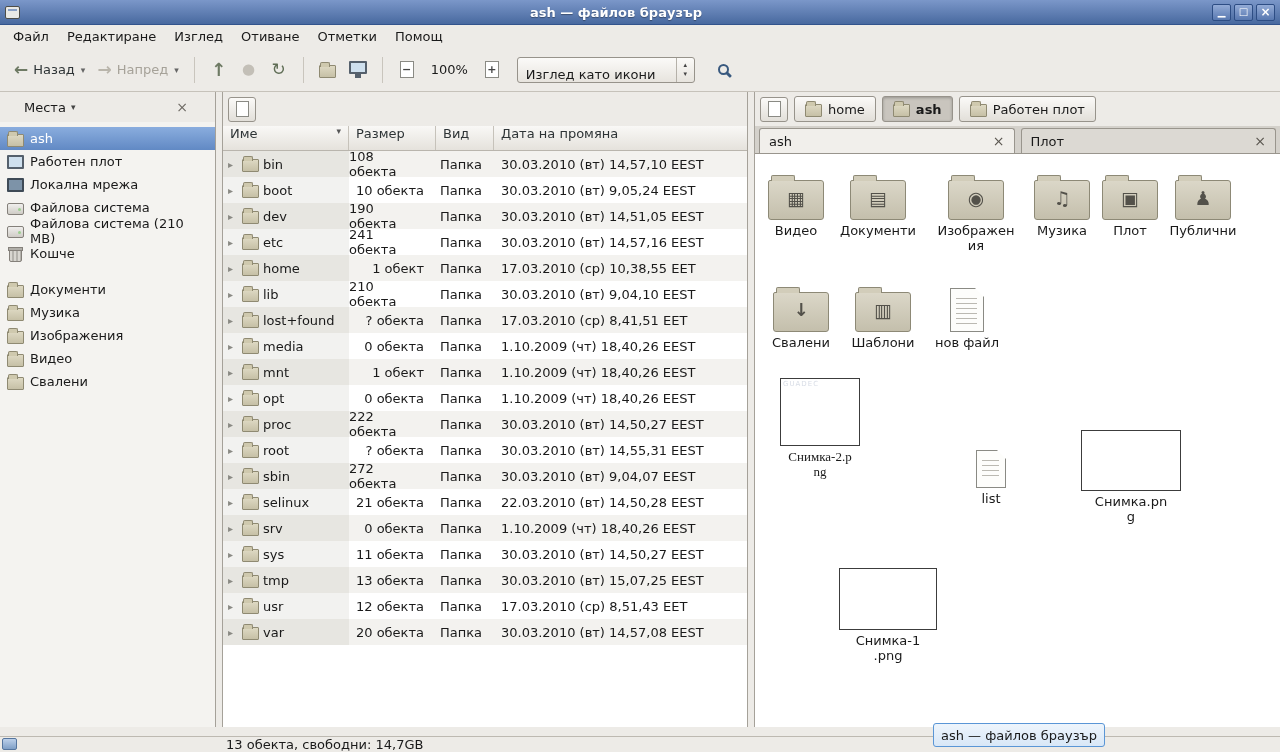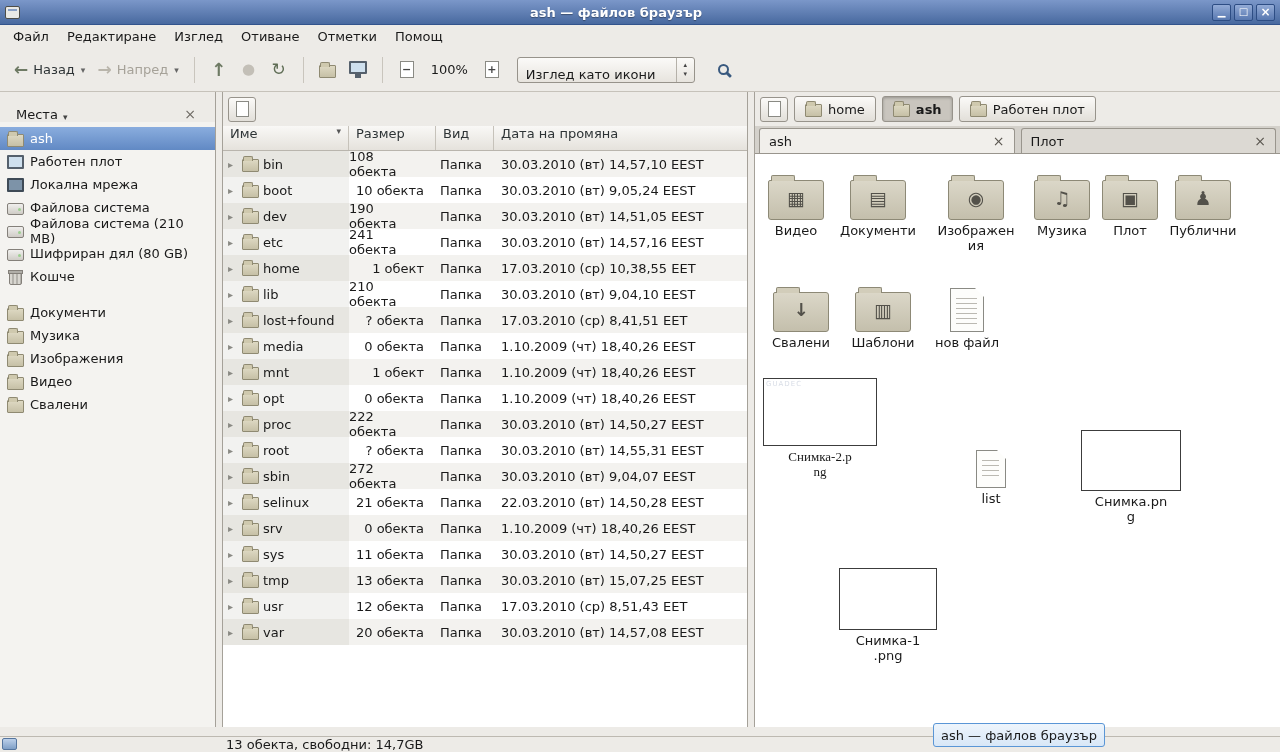--- a/index.html
+++ b/index.html
@@ -42,21 +42,21 @@
   .glass { width: 11px; height: 11px; border: 2px solid #39597f; border-radius: 50%; position: relative; }
   .glass::after { content: ""; position: absolute; width: 3px; height: 7px; background: #39597f; right: -3px; bottom: -5px; transform: rotate(-45deg); border-radius: 1px; }
 
   
   .main { position: absolute; top: 92px; bottom: 25px; left: 0; right: 0; }
   .vsplit { position: absolute; top: 0; bottom: 0; width: 6px; background: #edebe7; }
   #split1 { left: 216px; } #split2 { left: 748px; }
 
   
   .sidebar { position: absolute; left: 0; top: 0; bottom: 0; width: 216px; background: #f4f3f0; border-right: 1px solid #a5a199; display: flex; flex-direction: column; }
-  .side-header { height: 30px; display: flex; align-items: flex-end; padding: 0 16px; gap: 5px; background: #edebe7; }
+  .side-header { height: 30px; display: flex; align-items: center; padding: 0 24px; gap: 5px; background: #edebe7; }
   .side-chevron { font-size: 9px; color: #444; }
   .side-close { margin-left: auto; color: #6e6a64; font-size: 14px; width: 18px; text-align: center; }
   .side-list { flex: 1; padding-top: 5px; }
   .side-item { height: 23px; display: flex; align-items: center; gap: 6px; padding: 0 7px; }
   .side-item.sep { margin-top: 13px; }
   .side-item.selected { background: linear-gradient(#8aadde, #6189c4); color: #fff; }
   .ico { width: 17px; display: inline-flex; justify-content: center; flex: none; }
 
   
   .ico-folder { position: relative; }
@@ -110,21 +110,21 @@
   .emblem.arrow { font-weight: bold; font-size: 18px; }
   .bigpaper { width: 34px; height: 44px; background: #fdfdfb; border: 1px solid #8a8a84; position: relative; margin-top: 4px; }
   .bigpaper::before { content: ""; position: absolute; top: -1px; right: -1px; width: 0; height: 0; border-top: 9px solid #fff; border-left: 9px solid transparent; box-shadow: none; }
   .bigpaper .plines { position: absolute; left: 5px; right: 6px; top: 9px; bottom: 7px; background: repeating-linear-gradient(#bbb9b2 0 1px, transparent 1px 5px); }
   .bigpaper.small { width: 30px; height: 38px; }
 
   .thumb { border: 1px solid #3c3c3c; background: #fff; padding: 2px; }
   .tinner { position: relative; width: 100%; height: 100%; }
   .tcap { position: absolute; font-size: 7px; line-height: 1; white-space: nowrap; }
   #iv-img2 { left: 16px; top: 224px; width: 98px; }
-  #iv-img2 .thumb { width: 114px; height: 68px; }
+  #iv-img2 .thumb { width: 80px; height: 68px; }
   #iv-img2 .tinner { background: linear-gradient(#ffffff 0 10%, #e4e4e0 10% 18%, #aeb3a8 18% 24%, #353e4c 24% 48%, #2b3442 48% 66%, #e9e9e3 66% 80%, #f5f5f1 80% 100%); }
   #iv-img2 .tcap { top: 32%; left: 0; right: 0; text-align: center; color: #d8dde6; letter-spacing: 1px; }
   #iv-img2 .ilabel { max-width: 68px; font-family: Liberation Serif, serif; }
   #iv-list { left: 197px; top: 292px; }
   #iv-img0 { left: 326px; top: 276px; width: 100px; }
   #iv-img0 .thumb { width: 100px; height: 61px; }
   #iv-img0 .tinner { background: radial-gradient(circle at 78% 55%, #2f6fdc 0, #16337e 45%, rgba(0,0,0,0) 75%), linear-gradient(90deg, #0b0b12 0 6%, #f2f2ee 6% 52%, #0a0a14 52% 100%); }
   #iv-img0 .tcap { top: 3px; left: 4px; color: #fff; }
   #iv-img1 { left: 84px; top: 414px; width: 98px; }
   #iv-img1 .thumb { width: 98px; height: 62px; }
@@ -259,24 +259,20 @@
           <div class="side-item">
             <span class="ico ico-drive"></span>
             <span>Файлова система</span>
           </div>
 
           <div class="side-item">
             <span class="ico ico-drive"></span>
             <span>Файлова система (210 MB)</span>
           </div>
 
-          <div class="side-item">
-            <span class="ico ico-drive"></span>
-            <span>Шифриран дял (80 GB)</span>
-          </div>
 
           <div class="side-item">
             <span class="ico ico-trash"></span>
             <span>Кошче</span>
           </div>
 
           <div class="side-item sep">
             <span class="ico ico-folder"></span>
             <span>Документи</span>
           </div>

